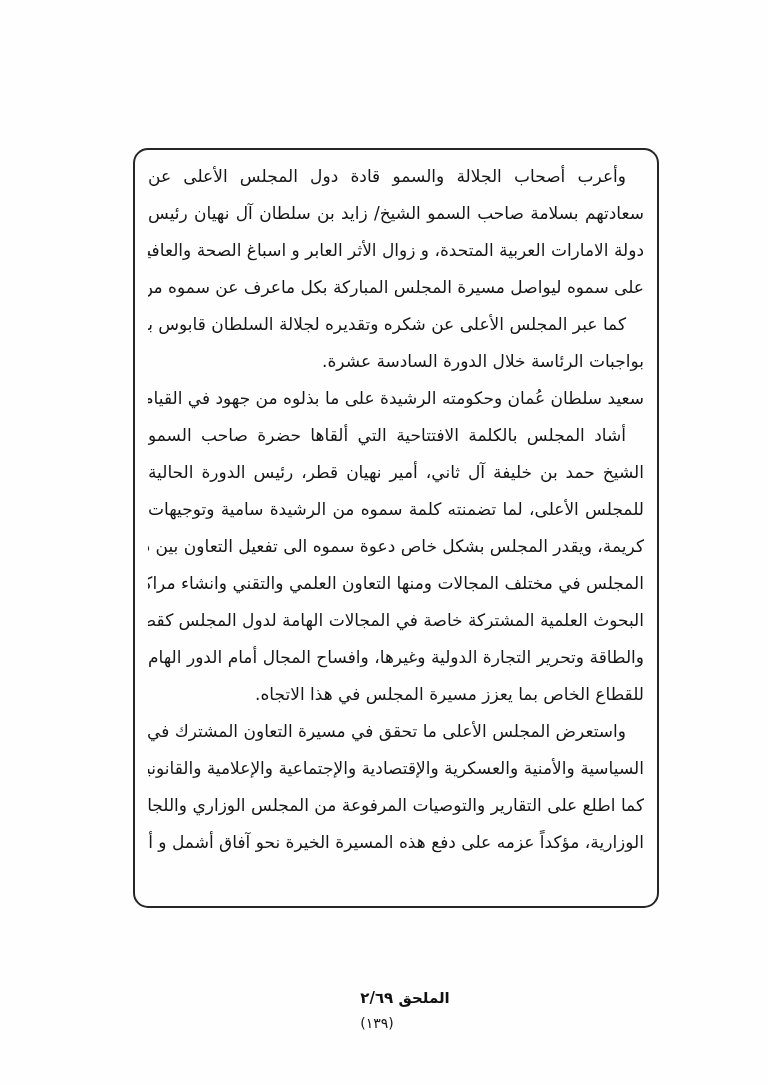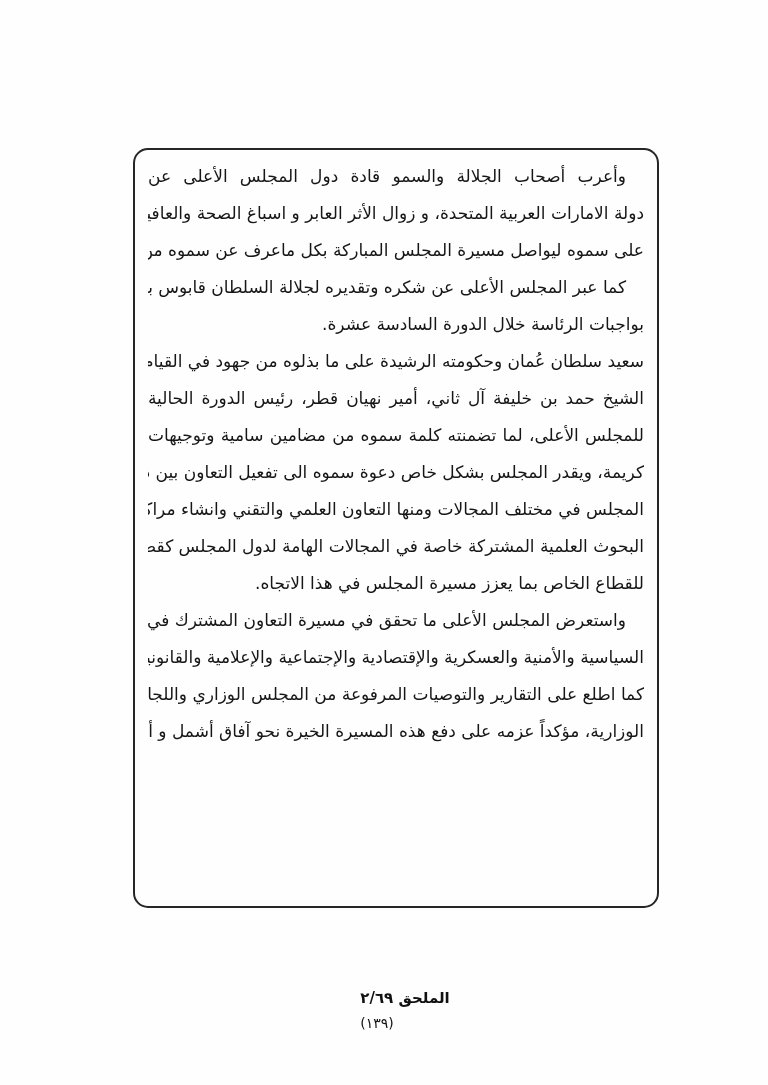--- a/index.html
+++ b/index.html
@@ -62,36 +62,39 @@
 </style>
 </head>
 <body>
 
 <div class="page">
 
   <div class="doc-box" dir="rtl" lang="ar">
 
     <div class="para">
       <div class="line indent">وأعرب أصحاب الجلالة والسمو قادة دول المجلس الأعلى عن</div>
+      <div class="line">سعادتهم بسلامة صاحب السمو الشيخ/ زايد بن سلطان آل نهيان رئيس</div>
       <div class="line">دولة الامارات العربية المتحدة، و زوال الأثر العابر و اسباغ الصحة والعافية</div>
       <div class="line">على سموه ليواصل مسيرة المجلس المباركة بكل ماعرف عن سموه من حرص</div>
     </div>
 
     <div class="para">
       <div class="line indent">كما عبر المجلس الأعلى عن شكره وتقديره لجلالة السلطان قابوس بن</div>
       <div class="line end">بواجبات الرئاسة خلال الدورة السادسة عشرة.</div>
       <div class="line">سعيد سلطان عُمان وحكومته الرشيدة على ما بذلوه من جهود في القيام</div>
     </div>
 
     <div class="para">
+      <div class="line indent">أشاد المجلس بالكلمة الافتتاحية التي ألقاها حضرة صاحب السمو</div>
       <div class="line">الشيخ حمد بن خليفة آل ثاني، أمير نهيان قطر، رئيس الدورة الحالية</div>
-      <div class="line">للمجلس الأعلى، لما تضمنته كلمة سموه من مضامين سامية وتوجيهات</div>
+      <div class="line">للمجلس الأعلى، لما تضمنته كلمة سموه من الرشيدة سامية وتوجيهات</div>
       <div class="line">كريمة، ويقدر المجلس بشكل خاص دعوة سموه الى تفعيل التعاون بين دول</div>
       <div class="line">المجلس في مختلف المجالات ومنها التعاون العلمي والتقني وانشاء مراكز</div>
       <div class="line">البحوث العلمية المشتركة خاصة في المجالات الهامة لدول المجلس كقضايا المياه</div>
+      <div class="line">والطاقة وتحرير التجارة الدولية وغيرها، وافساح المجال أمام الدور الهام</div>
       <div class="line end">للقطاع الخاص بما يعزز مسيرة المجلس في هذا الاتجاه.</div>
     </div>
 
     <div class="para">
       <div class="line indent">واستعرض المجلس الأعلى ما تحقق في مسيرة التعاون المشترك في المجالات</div>
       <div class="line">السياسية والأمنية والعسكرية والإقتصادية والإجتماعية والإعلامية والقانونية،</div>
       <div class="line">كما اطلع على التقارير والتوصيات المرفوعة من المجلس الوزاري واللجان</div>
       <div class="line">الوزارية، مؤكداً عزمه على دفع هذه المسيرة الخيرة نحو آفاق أشمل و أرحب</div>
     </div>
 

